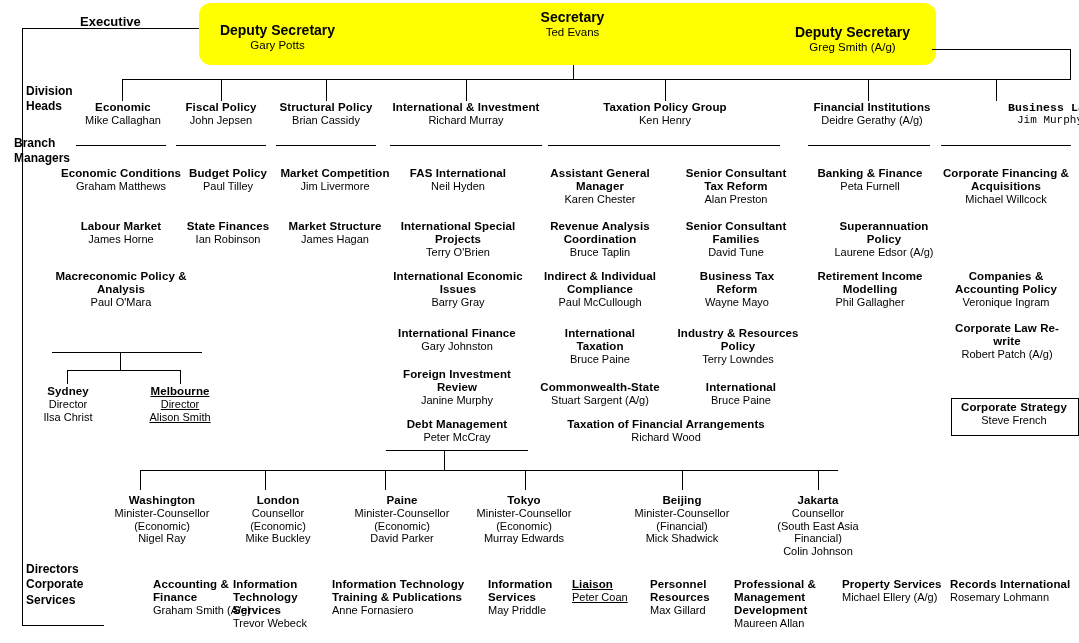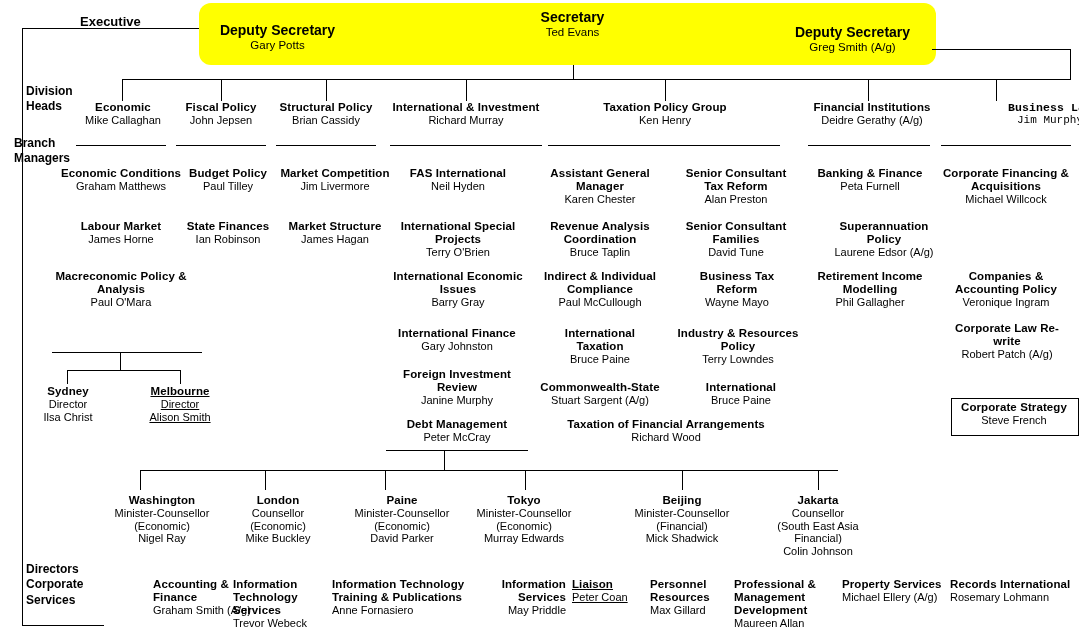--- a/index.html
+++ b/index.html
@@ -372,21 +372,21 @@
     <span class="nm">Graham Smith (A/g)</span>
   </div>
   <div class="node lft" style="left:233px;top:578px;width:86px;">
     <span class="ttl">Information Technology Services</span>
     <span class="nm">Trevor Webeck</span>
   </div>
   <div class="node lft" style="left:332px;top:578px;width:170px;">
     <span class="ttl">Information Technology Training &amp; Publications</span>
     <span class="nm">Anne Fornasiero</span>
   </div>
-  <div class="node lft" style="left:488px;top:578px;width:78px;text-align:right;">
+  <div class="node lft" style="left:488px;top:578px;width:78px;">
     <span class="ttl">Information Services</span>
     <span class="nm">May Priddle</span>
   </div>
   <div class="node lft" style="left:572px;top:578px;width:72px;text-decoration:underline;">
     <span class="ttl">Liaison</span>
     <span class="nm">Peter Coan</span>
   </div>
   <div class="node lft" style="left:650px;top:578px;width:80px;">
     <span class="ttl">Personnel Resources</span>
     <span class="nm">Max Gillard</span>

